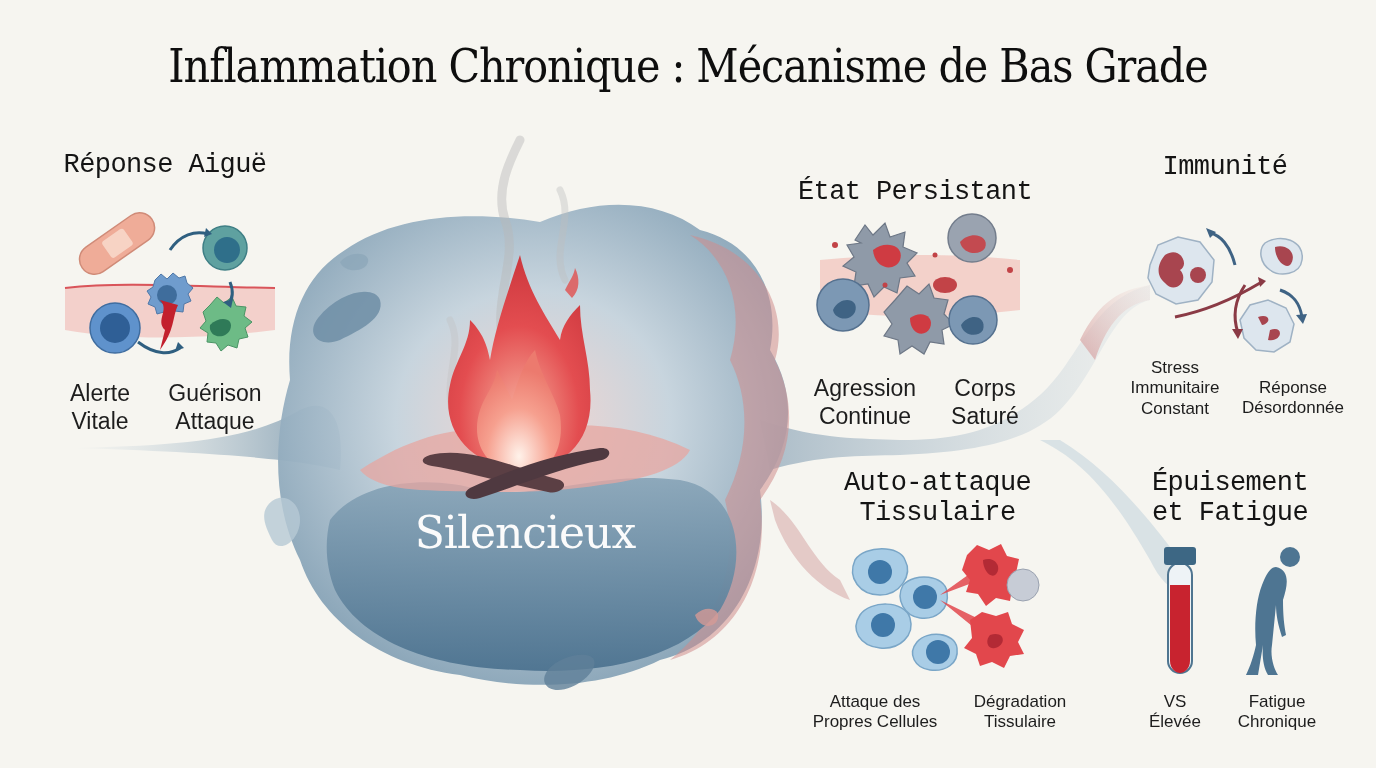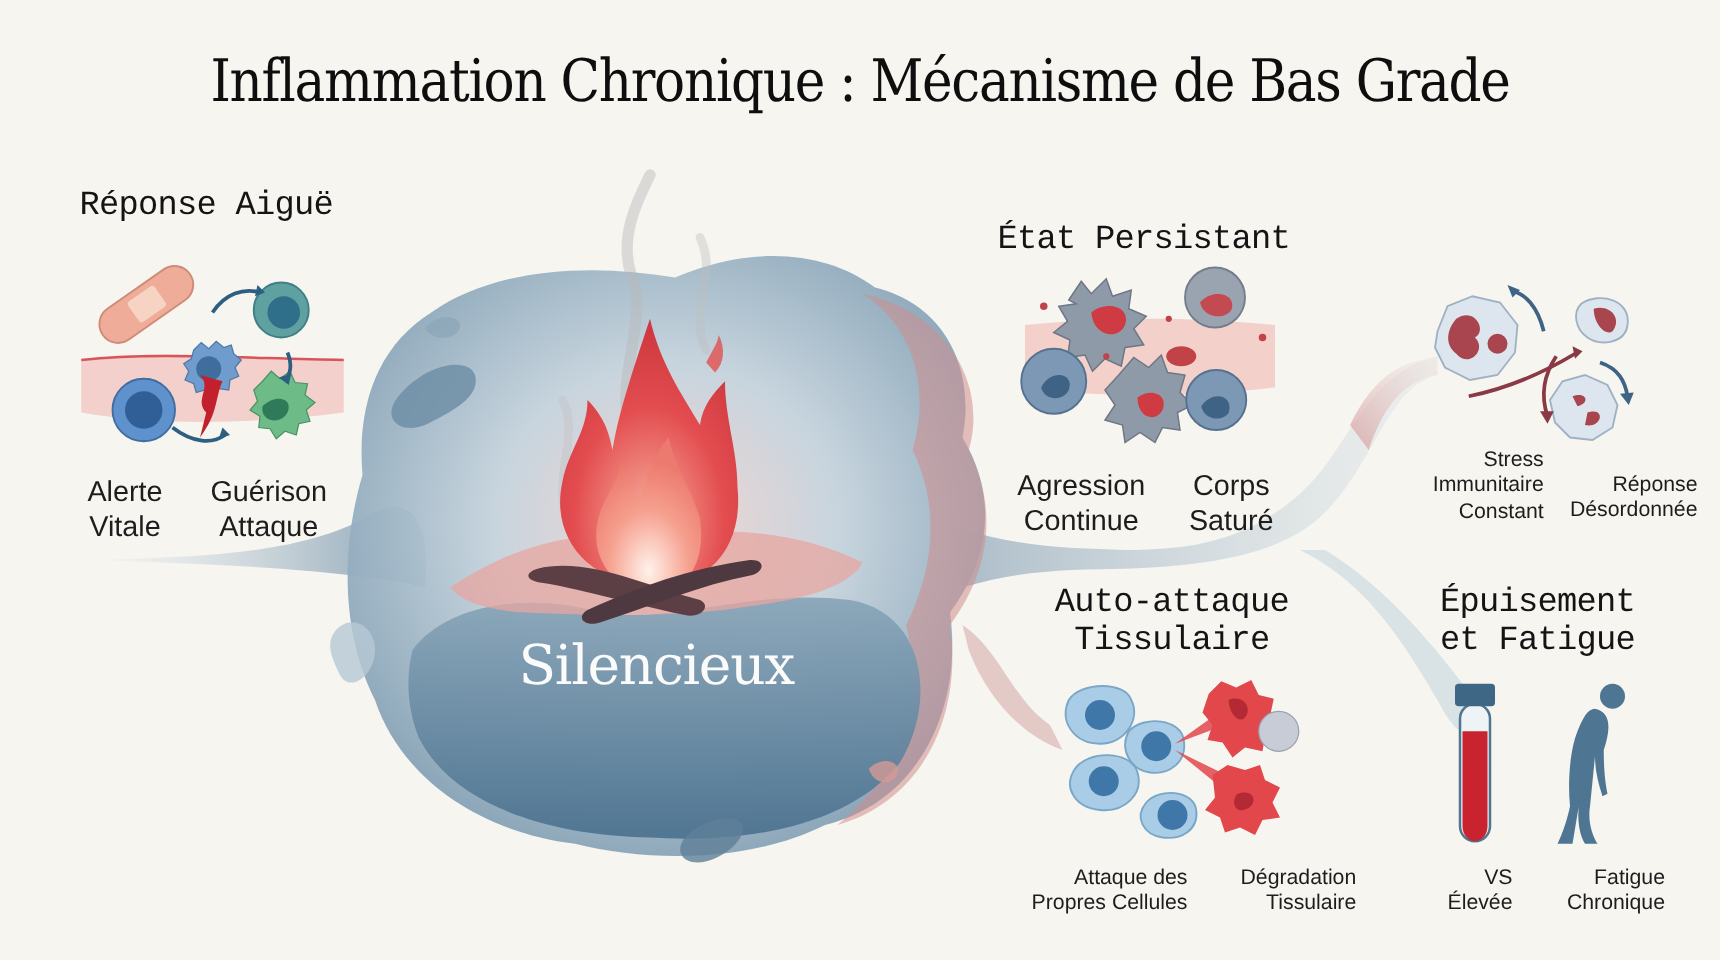--- a/index.html
+++ b/index.html
@@ -14,21 +14,21 @@
     font-family:"DejaVu Serif", serif; font-size:47px; letter-spacing:-1.2px;
     transform:scaleX(0.88); transform-origin:center; color:#0e0e0e;
   }
   .heading {
     position:absolute; font-family:Liberation Mono, monospace; font-size:27px;
     text-align:center; line-height:1.12; color:#141414; letter-spacing:-0.6px;
   }
   .label {
     position:absolute; text-align:center; font-size:23px; line-height:1.2; color:#1d1d1d;
   }
-  .label.small { font-size:17px;text-align:right; }
+  .label.small { font-size:17px; }
   .center-text {
     position:absolute; left:360px; top:510px; width:330px; text-align:center;
     font-family:"DejaVu Serif", serif; font-size:44px; line-height:1.05; color:#fbfbfb;
     letter-spacing:-1px;
   }
   svg.layer { position:absolute; left:0; top:0; }
   .icon { position:absolute; }
 </style>
 </head>
 <body>
@@ -164,20 +164,21 @@
 <div class="label" style="left:810px; top:375px; width:110px;">
   <div>Agression</div>
   <div>Continue</div>
 </div>
 <div class="label" style="left:940px; top:375px; width:90px;">
   <div>Corps</div>
   <div>Saturé</div>
 </div>
 
 <div class="heading" style="left:1100px; top:152px; width:250px;">
+  <div>Immunité</div>
 </div>
 <svg class="icon" style="left:1140px; top:225px;" width="180" height="130" viewBox="0 0 180 130">
   <path d="M10 40 l8-20 20-8 22 5 14 18 -2 22 -14 18 -22 4 -20 -10 -8 -16 Z" fill="#dde6ee" stroke="#9fb2c4" stroke-width="1.5"></path>
   <path d="M25 30 C40 20 50 40 40 45 C50 55 35 70 25 58 C15 50 18 38 25 30 Z" fill="#a8454f"></path>
   <circle cx="58" cy="50" r="8" fill="#a8454f"></circle>
   <path d="M125 18 C140 8 165 15 162 35 C160 50 140 52 130 45 C120 38 118 25 125 18 Z" fill="#dde6ee" stroke="#9fb2c4" stroke-width="1.5"></path>
   <path d="M135 22 C148 18 158 30 150 40 C145 44 135 35 135 22 Z" fill="#a8454f"></path>
   <path d="M100 95 l10 -15 18 -5 18 8 8 16 -4 18 -16 10 -18 -2 -12 -12 Z" fill="#dde6ee" stroke="#9fb2c4" stroke-width="1.5"></path>
   <path d="M118 92 C130 88 132 98 122 100 Z M130 105 C145 100 142 118 128 115 Z" fill="#a8454f"></path>
   <path d="M35 92 C70 85 100 70 120 58" stroke="#8a3a45" stroke-width="3" fill="none"></path>

